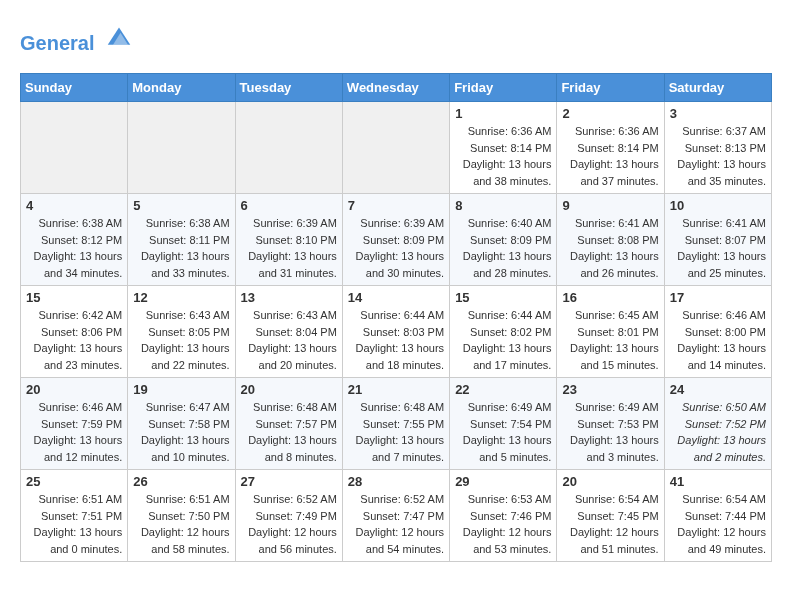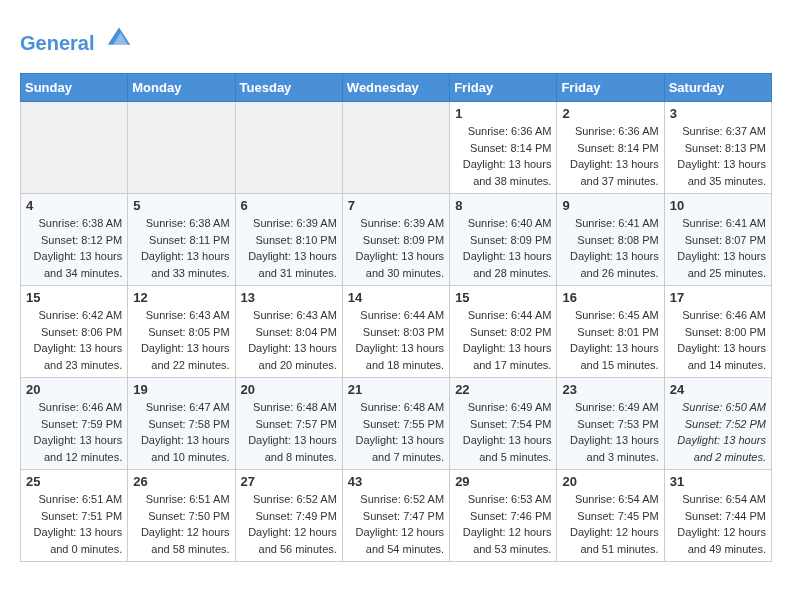--- a/index.html
+++ b/index.html
@@ -329,42 +329,42 @@
 and 58 minutes.</div>
           </td>
           <td>
             <div class="day-num">27</div>
             <div class="day-info" style="white-space: pre-line;">Sunrise: 6:52 AM
 Sunset: 7:49 PM
 Daylight: 12 hours
 and 56 minutes.</div>
           </td>
           <td>
-            <div class="day-num">43</div>
+            <div class="day-num">28</div>
             <div class="day-info" style="white-space: pre-line;">Sunrise: 6:52 AM
 Sunset: 7:47 PM
 Daylight: 12 hours
 and 54 minutes.</div>
           </td>
           <td>
             <div class="day-num">29</div>
             <div class="day-info" style="white-space: pre-line;">Sunrise: 6:53 AM
 Sunset: 7:46 PM
 Daylight: 12 hours
 and 53 minutes.</div>
           </td>
           <td>
             <div class="day-num">20</div>
             <div class="day-info" style="white-space: pre-line;">Sunrise: 6:54 AM
 Sunset: 7:45 PM
 Daylight: 12 hours
 and 51 minutes.</div>
           </td>
           <td>
-            <div class="day-num">31</div>
+            <div class="day-num">41</div>
             <div class="day-info" style="white-space: pre-line;">Sunrise: 6:54 AM
 Sunset: 7:44 PM
 Daylight: 12 hours
 and 49 minutes.</div>
           </td>
         </tr>
       </tbody>
   </table>
 </div>
 

